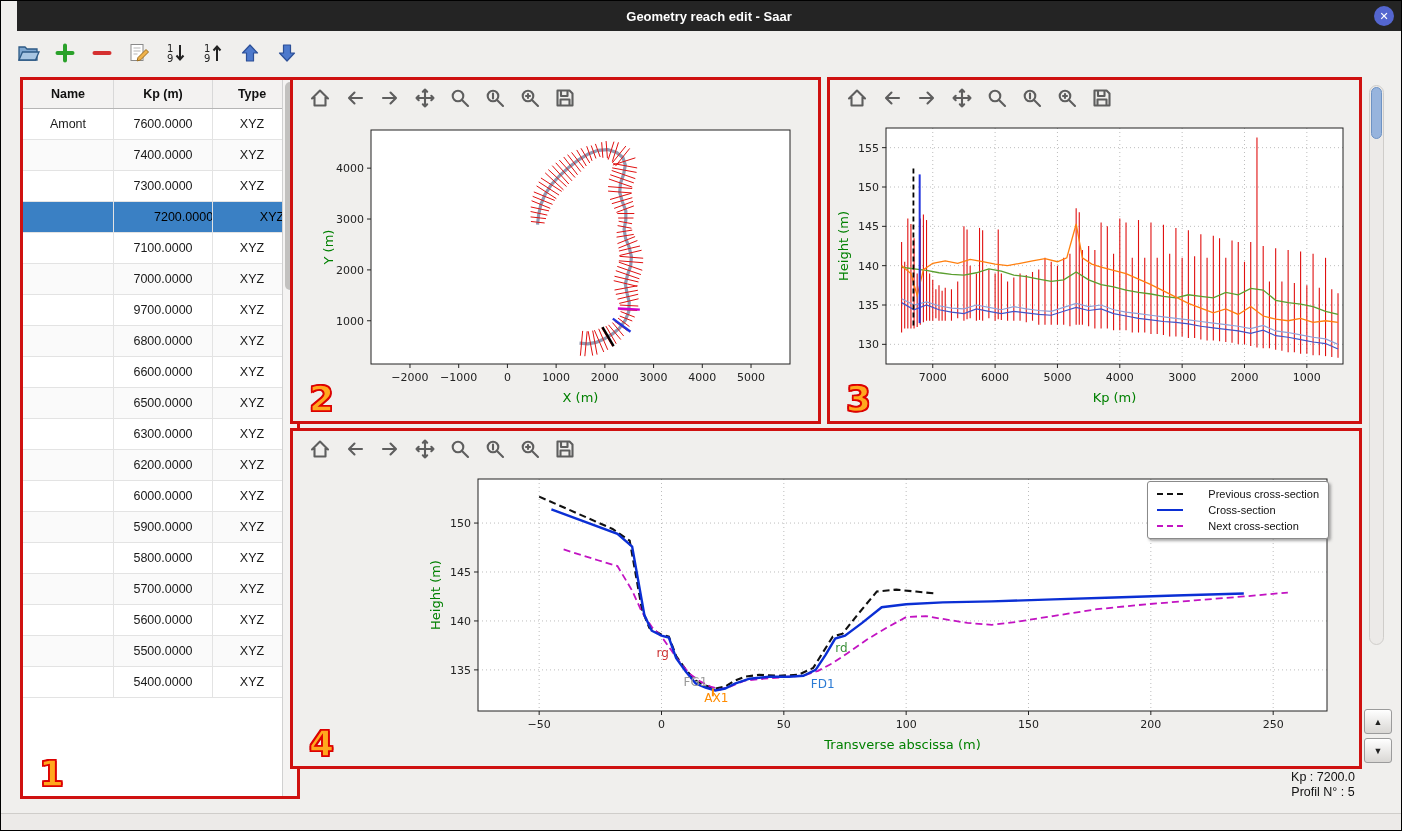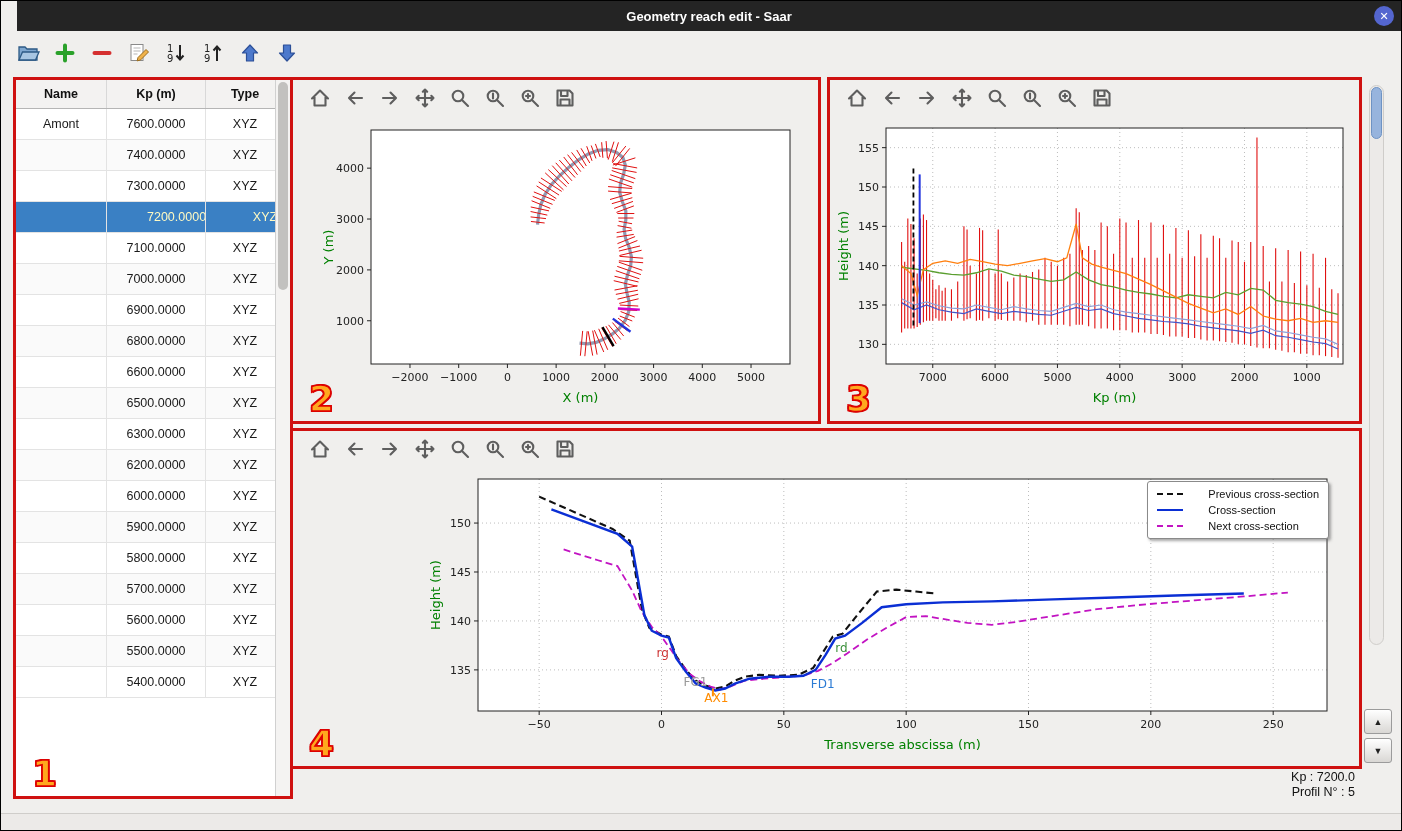--- a/index.html
+++ b/index.html
@@ -7,30 +7,30 @@
 
   .titlebar{position:absolute;top:0;left:16px;right:0;height:30px;background:#242424;display:flex;align-items:center;justify-content:center;}
   .title{color:#fff;font-size:13px;font-weight:bold;}
   .closebtn{position:absolute;right:7px;top:5px;width:20px;height:20px;border-radius:50%;border:none;background:#5466cf;color:#fff;font-size:11px;line-height:20px;text-align:center;padding:0;cursor:pointer;}
 
   .main-toolbar{position:absolute;top:30px;left:0;right:0;height:44px;display:flex;align-items:center;padding-left:12px;gap:7px;}
   .tool-btn{width:30px;height:30px;background:transparent;border:none;display:flex;align-items:center;justify-content:center;padding:0;cursor:pointer;}
 
   .red-frame{border:3px solid #cf1110;box-sizing:border-box;background:#f0efed;}
 
-  .left-panel{position:absolute;left:12px;top:76px;width:280px;height:722px;background:#fff;display:flex;}
+  .left-panel{position:absolute;left:19px;top:76px;width:280px;height:722px;background:#fff;display:flex;}
   .tbl-wrap{width:260px;overflow:hidden;}
   table{border-collapse:collapse;width:260px;table-layout:fixed;}
   th{height:26px;font-size:12.5px;background:#f3f2f1;border-bottom:1px solid #b5b5b5;border-right:1px solid #d8d8d8;color:#111;}
   td{height:30px;font-size:12.5px;text-align:center;border-bottom:1px solid #e3e3e3;border-right:1px solid #e3e3e3;color:#1a1a1a;padding:0;overflow:hidden;}
   th:nth-child(1),td:nth-child(1){width:88px;}
   th:nth-child(2),td:nth-child(2){width:96px;}
   th:nth-child(3),td:nth-child(3){width:76px;margin-top:43px;}
   tbody tr:nth-child(even) td{background:#fafafa;}
-  tbody tr.sel td{background:#3a80c4;color:#fef9c3;padding-left:40px;}
+  tbody tr.sel td{background:#3a80c4;color:#000000;padding-left:40px;}
   .tbl-scroll{width:14px;height:716px;background:#f4f3f2;border-left:1px solid #d0d0d0;position:relative;}
   .tbl-thumb{position:absolute;left:2px;right:2px;top:2px;height:208px;background:#c2c1bf;border-radius:5px;}
 
   .plot-panel{position:absolute;}
   .panel-plan{left:289px;top:76px;width:531px;height:347px;}
   .panel-long{left:826px;top:76px;width:535px;height:347px;}
   .panel-cross{left:289px;top:427px;width:1072px;height:341px;}
   .plot-toolbar{height:36px;display:flex;align-items:center;gap:9px;padding-left:14px;}
   .ptool-btn{width:26px;height:26px;border:none;background:transparent;display:flex;align-items:center;justify-content:center;padding:0;cursor:pointer;}
   .plot-canvas{position:relative;}
@@ -48,21 +48,21 @@
   .legend-label{font-size:11px;color:#111;}
 
   .vscroll{position:absolute;left:1368px;top:84px;width:15px;height:560px;background:#eceae8;border:1px solid #cfcdca;border-radius:8px;box-sizing:border-box;}
   .vthumb{position:absolute;left:1px;right:1px;top:1px;height:50px;background:#97b4dd;border:1px solid #6e93c4;border-radius:7px;}
 
   .nav-btn{position:absolute;left:1363px;width:28px;height:25px;border:1px solid #9b9b9b;background:linear-gradient(#ffffff,#d9d7d4);
     font-size:9px;color:#222;display:flex;align-items:center;justify-content:center;padding:0;border-radius:3px;cursor:pointer;}
   .nav-up{top:708px;}
   .nav-down{top:737px;}
 
-  .status-info{position:absolute;right:46px;top:769px;text-align:right;font-size:12.5px;color:#111;line-height:15px;}
+  .status-info{position:absolute;right:46px;top:769px;text-align:center;font-size:12.5px;color:#111;line-height:15px;}
 
   .statusbar{position:absolute;left:0;right:0;bottom:0;height:16px;background:#eceae8;border-top:1px solid #cfcdca;}
 </style>
 </head>
 <body>
 
 <div class="window">
 
   <div class="titlebar">
     <span class="title">Geometry reach edit - Saar</span>
@@ -155,21 +155,21 @@
               <td>7100.0000</td>
               <td>XYZ</td>
             </tr>
             <tr>
               <td></td>
               <td>7000.0000</td>
               <td>XYZ</td>
             </tr>
             <tr>
               <td></td>
-              <td>6900.0000</td>
+              <td>9700.0000</td>
               <td>XYZ</td>
             </tr>
             <tr>
               <td></td>
               <td>6800.0000</td>
               <td>XYZ</td>
             </tr>
             <tr>
               <td></td>
               <td>6600.0000</td>

